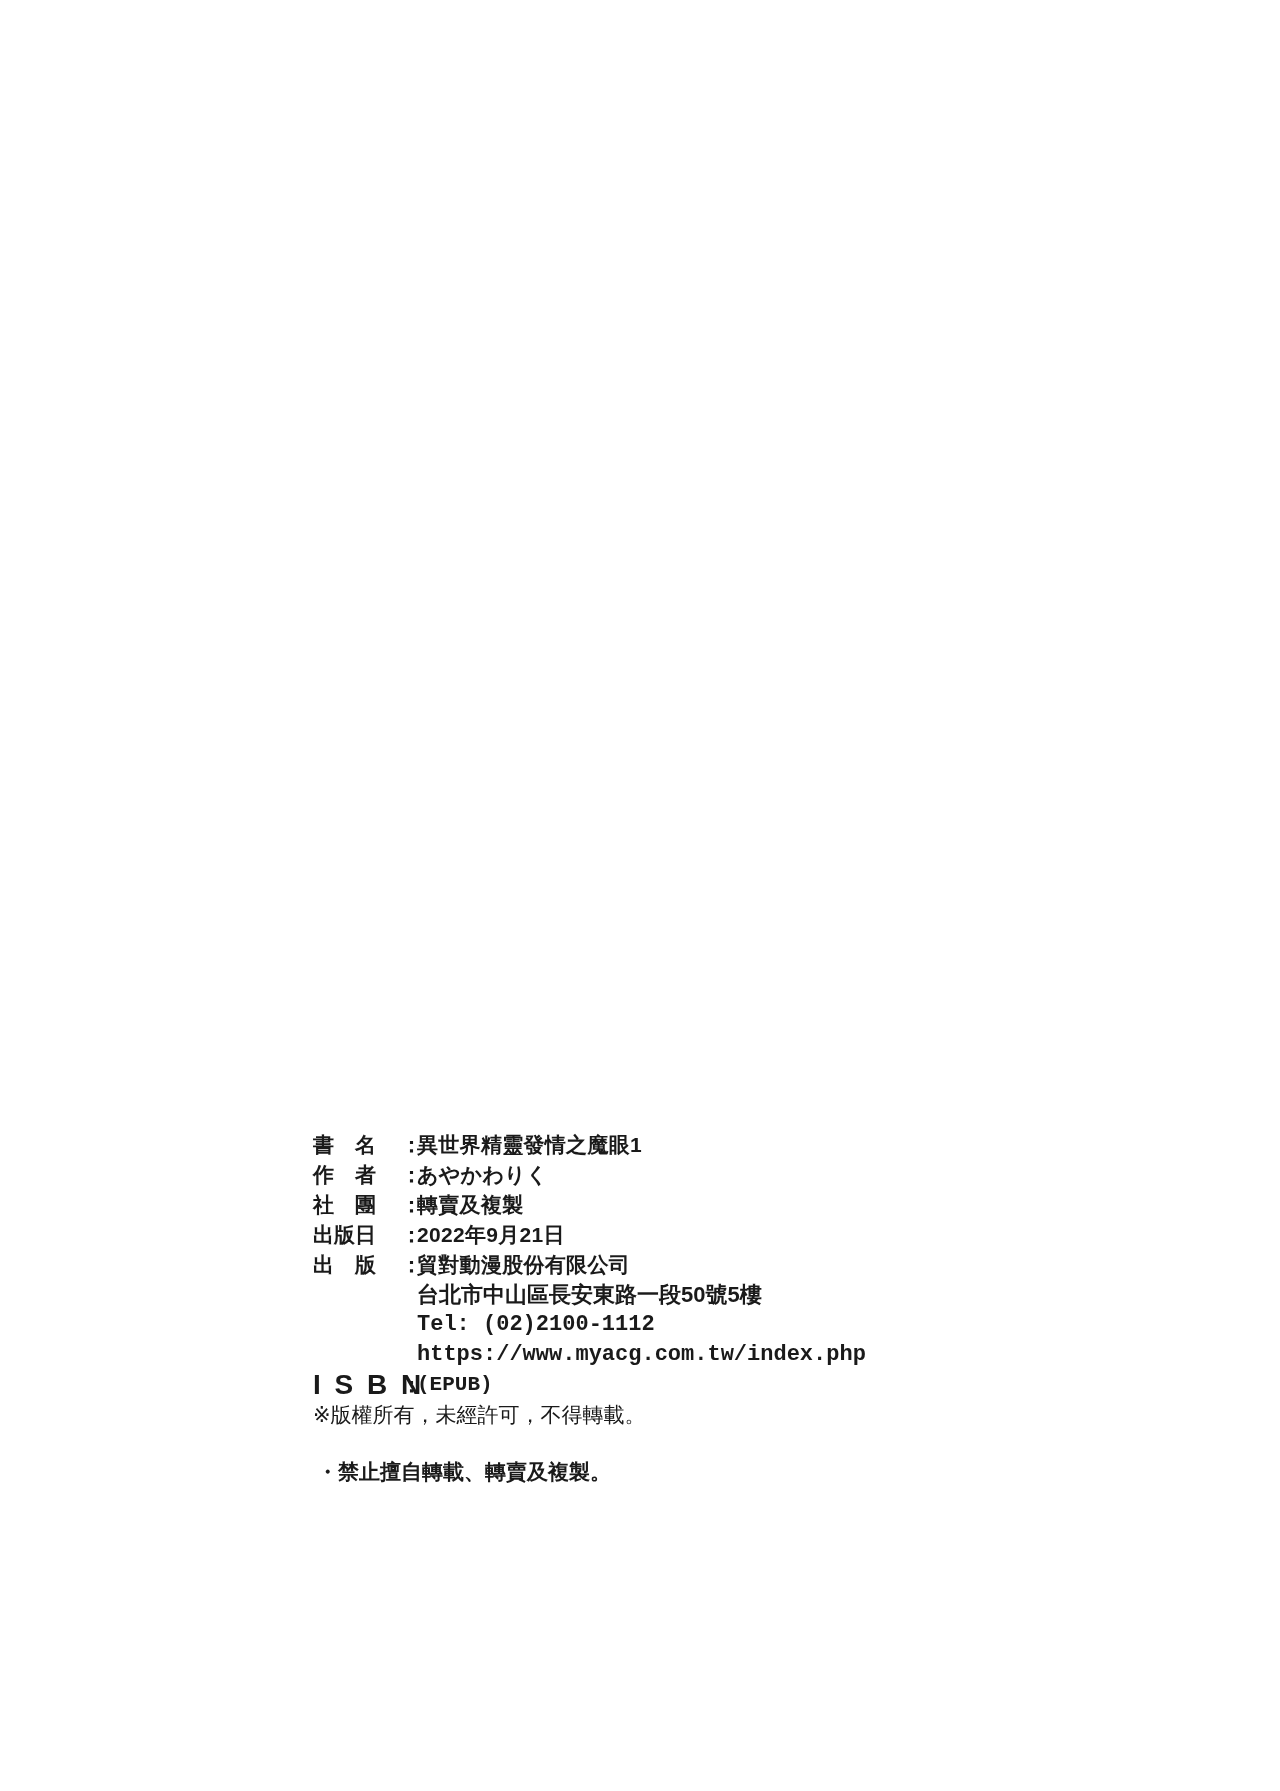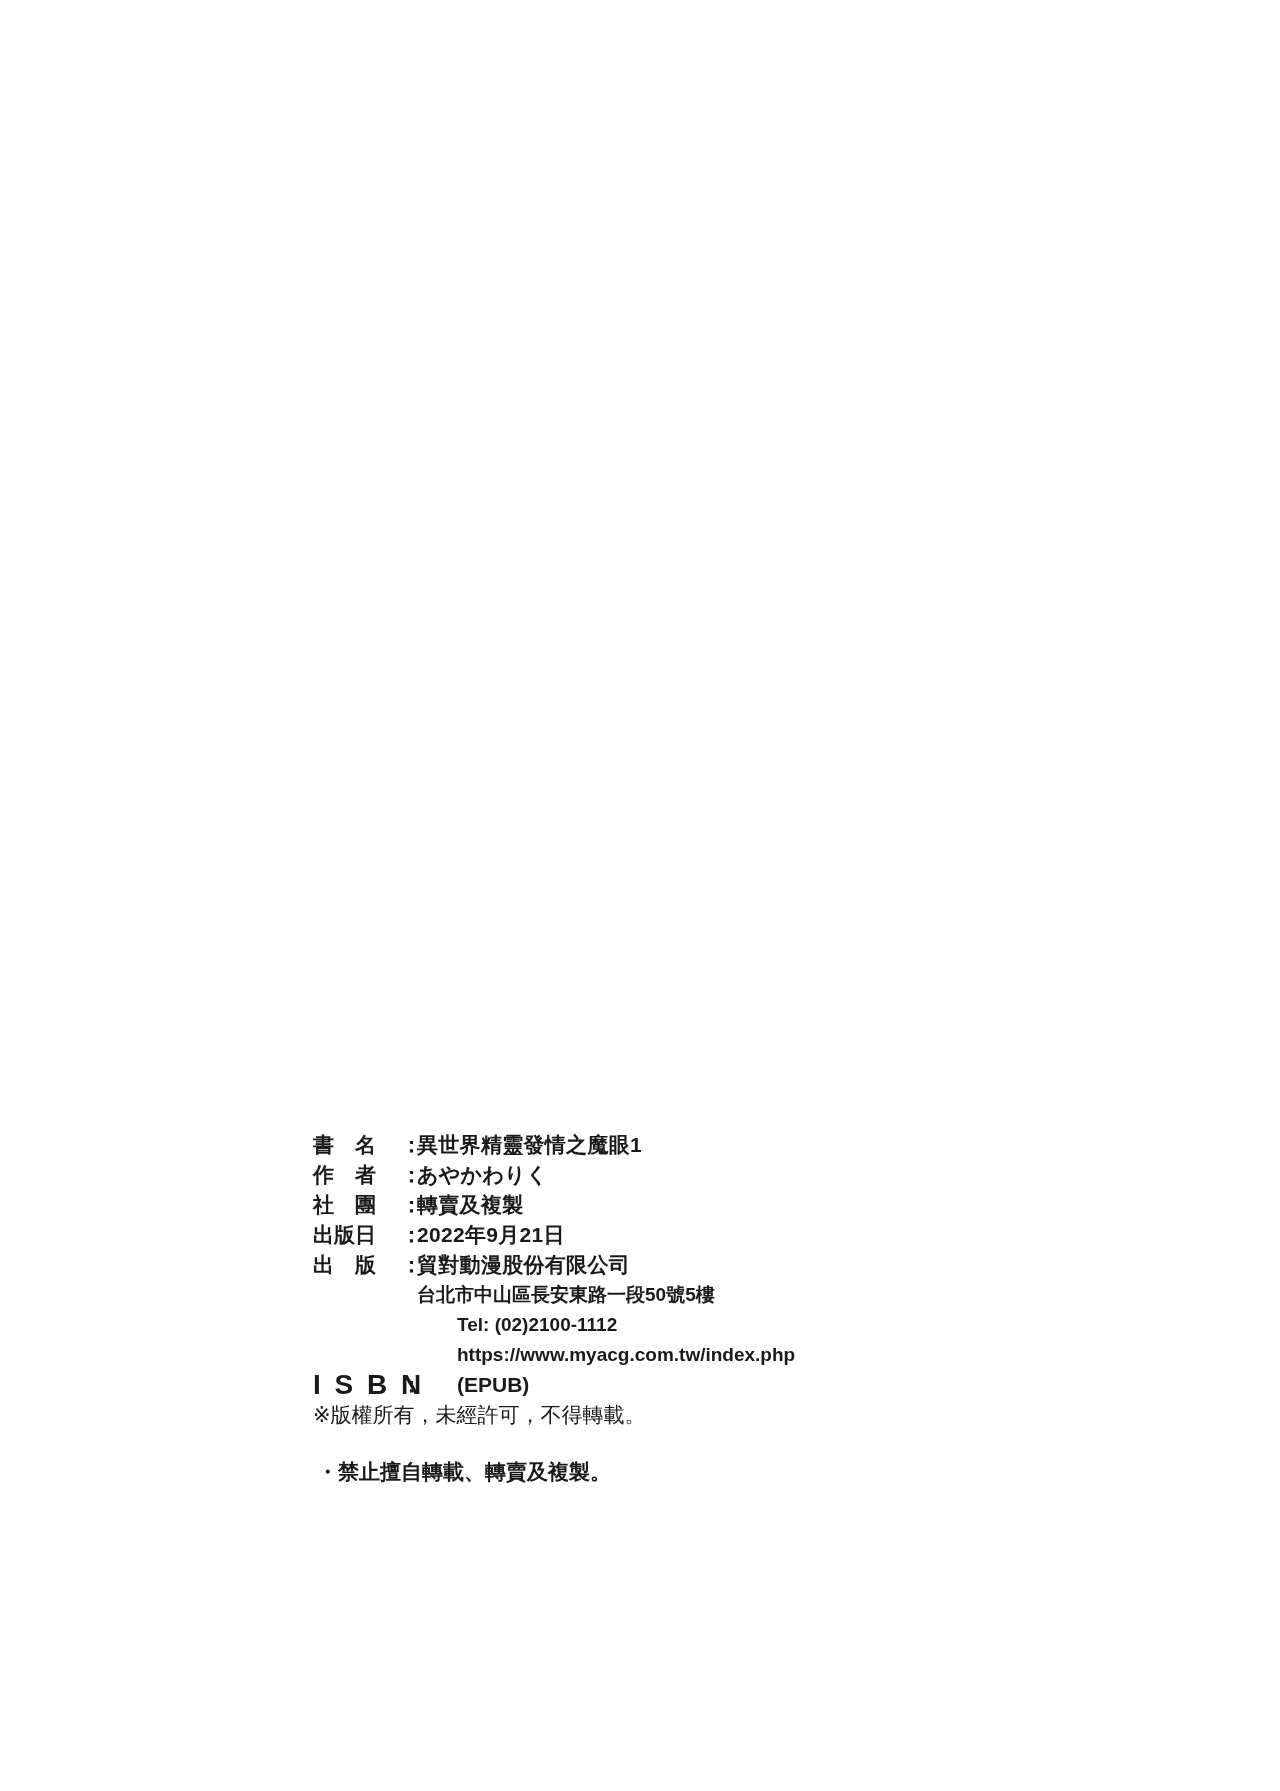--- a/index.html
+++ b/index.html
@@ -46,36 +46,35 @@
     flex: 0 0 16px;
     text-align: left;
   }
 
   .value {
     display: inline-block;
   }
 
   .sub-row {
     display: flex;
-    font-size: 19px;
+    font-size: 22px;
     font-weight: bold;
     line-height: 30px;
     white-space: nowrap;
   }
   .sub-indent {
     display: inline-block;
     width: 104px;
     flex: 0 0 104px;
   }
 
   .latin {
-    font-family: Liberation Sans, sans-serif;
+    font-family: Liberation Mono, monospace;
     font-weight: bold;
     letter-spacing: 0px;
-    margin-left: 40px;
   }
 
   .isbn-label {
     letter-spacing: 3px;
     display: inline-block;
     width: 88px;
     flex: 0 0 88px;
     font-size: 28px;
   }
 

